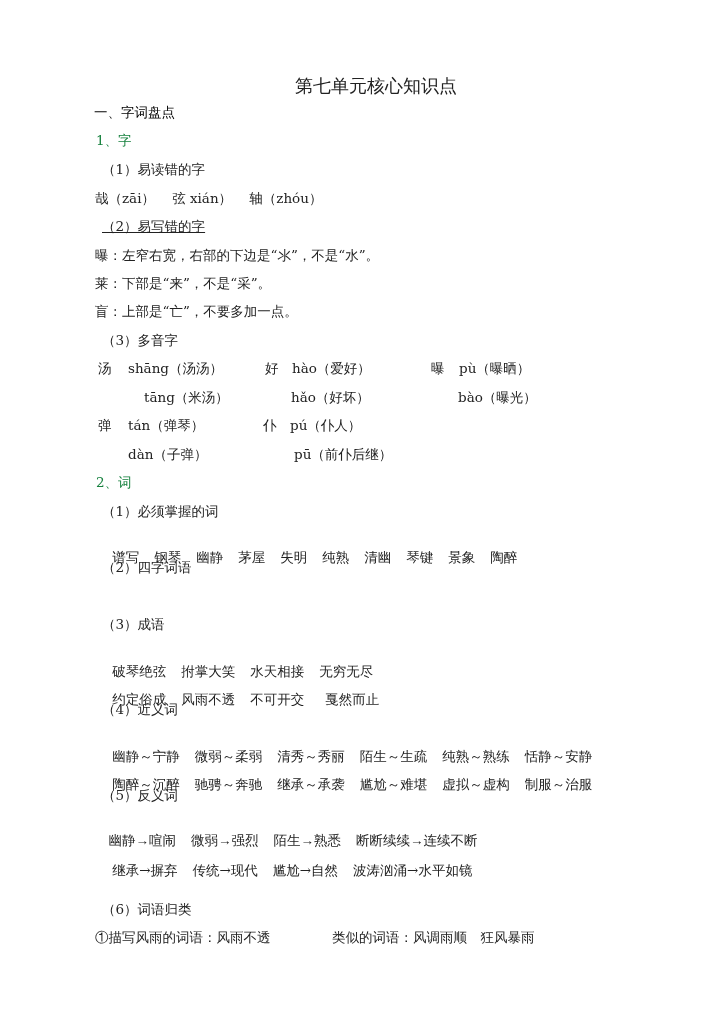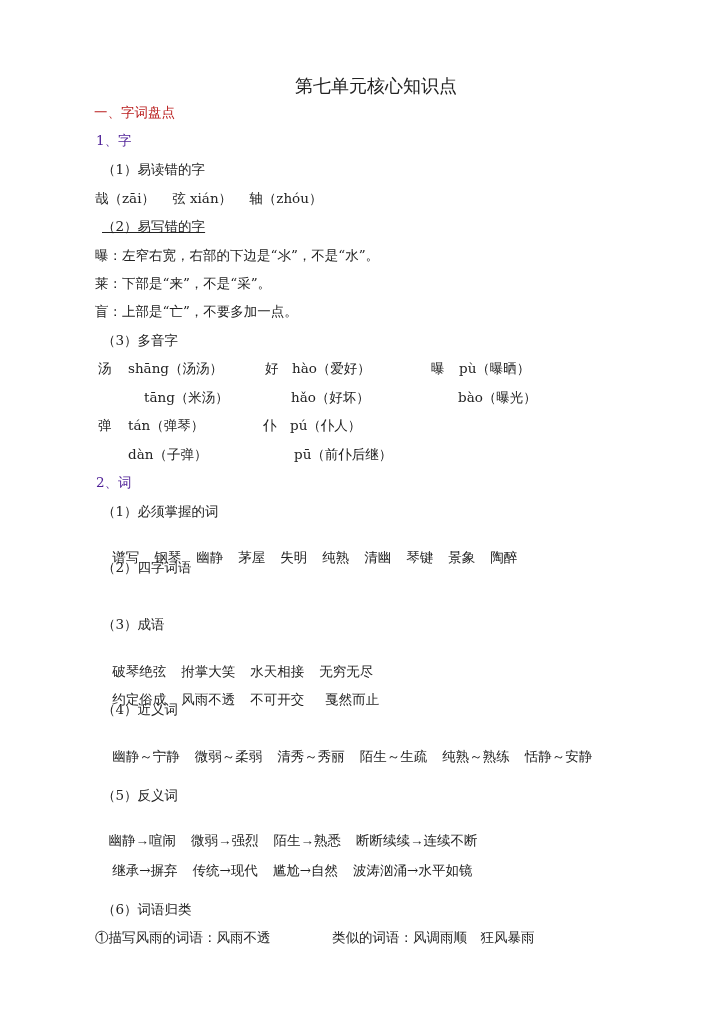--- a/index.html
+++ b/index.html
@@ -1,22 +1,22 @@
 <!DOCTYPE html>
 <html><head>
 <meta charset="utf-8">
 <style>
   html, body { margin: 0; padding: 0; background: #ffffff; }
   body { width: 724px; height: 1024px; position: relative; overflow: hidden;
          font-family: "DejaVu Serif", "Liberation Serif", serif; color: #222; }
   .page { position: absolute; left: 0; top: 0; width: 724px; height: 1024px; }
   .line { position: absolute; left: 95px; font-size: 13.5px; line-height: 18px; white-space: pre; }
   .title { position: absolute; top: 74px; left: 0; width: 724px; text-align: center; font-size: 18px; padding-left: 28px; box-sizing: border-box; }
-  .h1 { color: #b91c1c; }
-  .h2 { color: #4c1d95; text-align: center; }
+  .h1 { color: #000000; }
+  .h2 { color: #15803d; text-align: center; }
   .sub { left: 102px; }
   .cell { position: absolute; font-size: 13.5px; line-height: 18px; white-space: pre; }
   .words span { margin-right: 15px; }
   .words span:last-child { margin-right: 0; }
 </style>
 </head>
 <body>
 
 <div class="page">
 
@@ -69,20 +69,23 @@
     <span>破琴绝弦</span><span>拊掌大笑</span><span>水天相接</span><span>无穷无尽</span>
   </div>
   <div class="line words" style="top:672px;">
     <span>约定俗成</span><span>风雨不透</span><span>不可开交</span><span style="margin-left:6px;">戛然而止</span>
   </div>
 
   <div class="line sub" style="top:700px;">（4）近义词</div>
   <div class="line words" style="top:729px;">
     <span>幽静～宁静</span><span>微弱～柔弱</span><span>清秀～秀丽</span><span>陌生～生疏</span><span>纯熟～熟练</span><span>恬静～安静</span>
   </div>
+  <div class="line words" style="top:757px;">
+    <span>陶醉～沉醉</span><span>驰骋～奔驰</span><span>继承～承袭</span><span>尴尬～难堪</span><span>虚拟～虚构</span><span>制服～治服</span>
+  </div>
 
   <div class="line sub" style="top:786px;">（5）反义词</div>
   <div class="line words" style="top:814px;font-family:Liberation Serif, serif;">
     <span>幽静→喧闹</span><span>微弱→强烈</span><span>陌生→熟悉</span><span>断断续续→连续不断</span>
   </div>
   <div class="line words" style="top:843px;">
     <span>继承→摒弃</span><span>传统→现代</span><span>尴尬→自然</span><span>波涛汹涌→水平如镜</span>
   </div>
 
   <div class="line sub" style="top:900px;">（6）词语归类</div>

